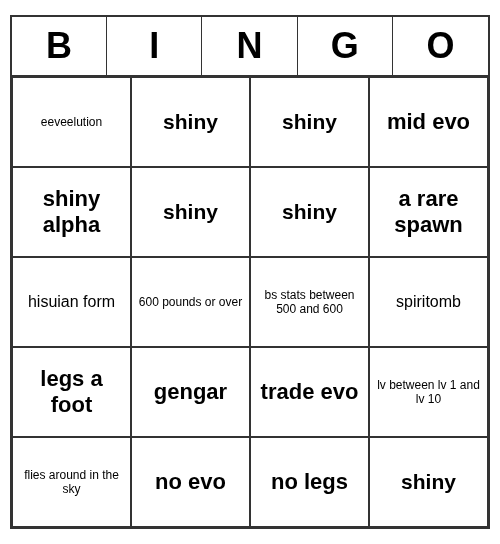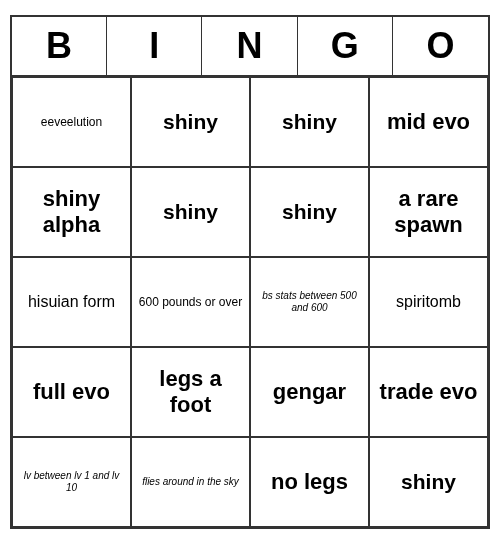--- a/index.html
+++ b/index.html
@@ -48,21 +48,21 @@
     }
     .bingo-cell span {
       display: block;
       line-height: 1.2;
     }
     
     .text-xl  { font-size: 21px; font-weight: bold; }
     .text-lg  { font-size: 22px; font-weight: bold; }
     .text-md  { font-size: 16px; font-weight: normal; }
     .text-sm  { font-size: 12px; font-weight: normal; }
-    .text-xs  { font-size: 10px; font-weight: normal; font-style: italic; }
+    .text-xs  { font-size: 12px; font-weight: normal; }
   </style>
 </head>
 <body>
 
 <div class="bingo-card">
   <div class="bingo-header">
     <div class="bingo-header-cell">B</div>
     <div class="bingo-header-cell">I</div>
     <div class="bingo-header-cell">N</div>
     <div class="bingo-header-cell">G</div>
@@ -99,37 +99,37 @@
       <div class="bingo-cell">
         <span class="text-sm">600 pounds or over</span>
       </div>
       <div class="bingo-cell">
         <span class="text-xs">bs stats between 500 and 600</span>
       </div>
       <div class="bingo-cell">
         <span class="text-md">spiritomb</span>
       </div>
       <div class="bingo-cell">
-        <span class="text-lg">full evo</span>
-      </div>
-      <div class="bingo-cell">
         <span class="text-lg">legs a foot</span>
       </div>
       <div class="bingo-cell">
         <span class="text-lg">gengar</span>
       </div>
       <div class="bingo-cell">
         <span class="text-lg">trade evo</span>
       </div>
       <div class="bingo-cell">
         <span class="text-xs">lv between lv 1 and lv 10</span>
       </div>
       <div class="bingo-cell">
         <span class="text-xs">flies around in the sky</span>
       </div>
       <div class="bingo-cell">
+        <span class="text-lg">no evo</span>
+      </div>
+      <div class="bingo-cell">
         <span class="text-lg">no legs</span>
       </div>
       <div class="bingo-cell">
         <span class="text-xl">shiny</span>
       </div>
     </div>
 </div>
 
 </body></html>

